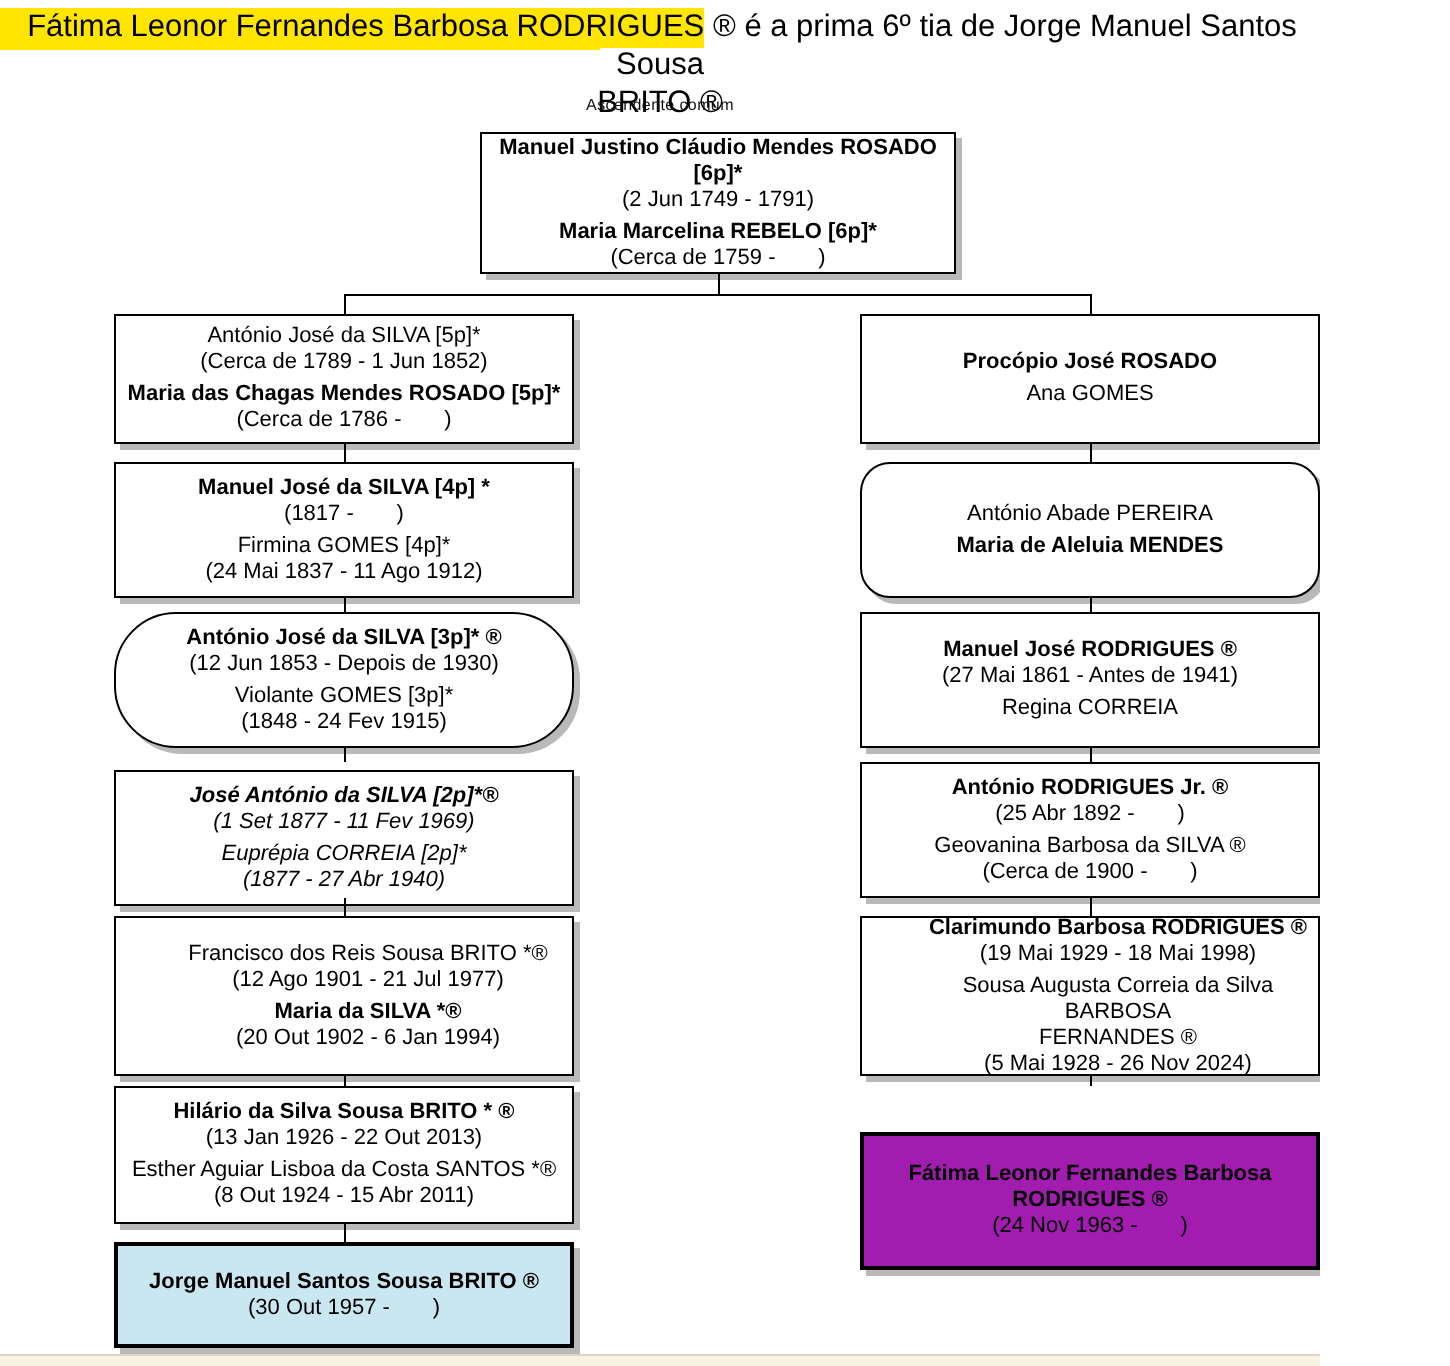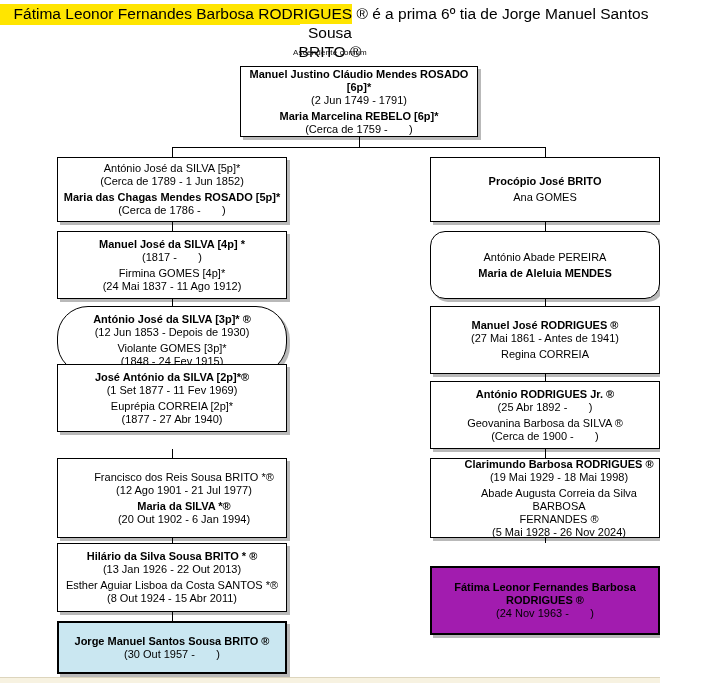--- a/index.html
+++ b/index.html
@@ -72,21 +72,21 @@
       <div class="box" style="left: 57px; top: 306px; width: 230px; height: 68px; border-radius: 31px;">
         <div class="person">
           <div class="name b">António José da SILVA [3p]* ®</div>
           <div class="dates">(12 Jun 1853 - Depois de 1930)</div>
         </div>
         <div class="person">
           <div class="name">Violante GOMES [3p]*</div>
           <div class="dates">(1848 - 24 Fev 1915)</div>
         </div>
       </div>
-      <div class="box" style="left: 57px; top: 364px; width: 230px; height: 68px;">
+      <div class="box" style="left: 57px; top: 385px; width: 230px; height: 68px; font-style: italic;">
         <div class="person">
           <div class="name b">José António da SILVA [2p]*®</div>
           <div class="dates">(1 Set 1877 - 11 Fev 1969)</div>
         </div>
         <div class="person">
           <div class="name">Euprépia CORREIA [2p]*</div>
           <div class="dates">(1877 - 27 Abr 1940)</div>
         </div>
       </div>
       <div class="box" style="left: 57px; top: 458px; width: 230px; height: 80px; padding-left: 26px;">
@@ -110,21 +110,21 @@
         </div>
       </div>
       <div class="box hlt" style="background: rgb(202, 231, 241); left: 57px; top: 621px; width: 230px; height: 53px;">
         <div class="person">
           <div class="name b">Jorge Manuel Santos Sousa BRITO ®</div>
           <div class="dates">(30 Out 1957 -&nbsp;&nbsp;&nbsp;&nbsp;&nbsp;&nbsp;&nbsp;)</div>
         </div>
       </div>
       <div class="box" style="left: 430px; top: 157px; width: 230px; height: 65px;">
         <div class="person">
-          <div class="name b">Procópio José BRITO</div>
+          <div class="name b">Procópio José ROSADO</div>
         </div>
         <div class="person">
           <div class="name">Ana GOMES</div>
         </div>
       </div>
       <div class="box" style="left: 430px; top: 231px; width: 230px; height: 68px; border-radius: 15px;">
         <div class="person">
           <div class="name">António Abade PEREIRA</div>
         </div>
         <div class="person">
@@ -149,21 +149,21 @@
           <div class="name">Geovanina Barbosa da SILVA ®</div>
           <div class="dates">(Cerca de 1900 -&nbsp;&nbsp;&nbsp;&nbsp;&nbsp;&nbsp;&nbsp;)</div>
         </div>
       </div>
       <div class="box" style="left: 430px; top: 458px; width: 230px; height: 80px; padding-left: 30px;">
         <div class="person">
           <div class="name b">Clarimundo Barbosa RODRIGUES ®</div>
           <div class="dates">(19 Mai 1929 - 18 Mai 1998)</div>
         </div>
         <div class="person">
-          <div class="name">Abade Augusta Correia da Silva BARBOSA
+          <div class="name">Sousa Augusta Correia da Silva BARBOSA
 FERNANDES ®</div>
           <div class="dates">(5 Mai 1928 - 26 Nov 2024)</div>
         </div>
       </div>
       <div class="box hlt" style="background: #a21caf; left: 430px; top: 566px; width: 230px; height: 69px;">
         <div class="person">
           <div class="name b">Fátima Leonor Fernandes Barbosa
 RODRIGUES ®</div>
           <div class="dates">(24 Nov 1963 -&nbsp;&nbsp;&nbsp;&nbsp;&nbsp;&nbsp;&nbsp;)</div>
         </div>

